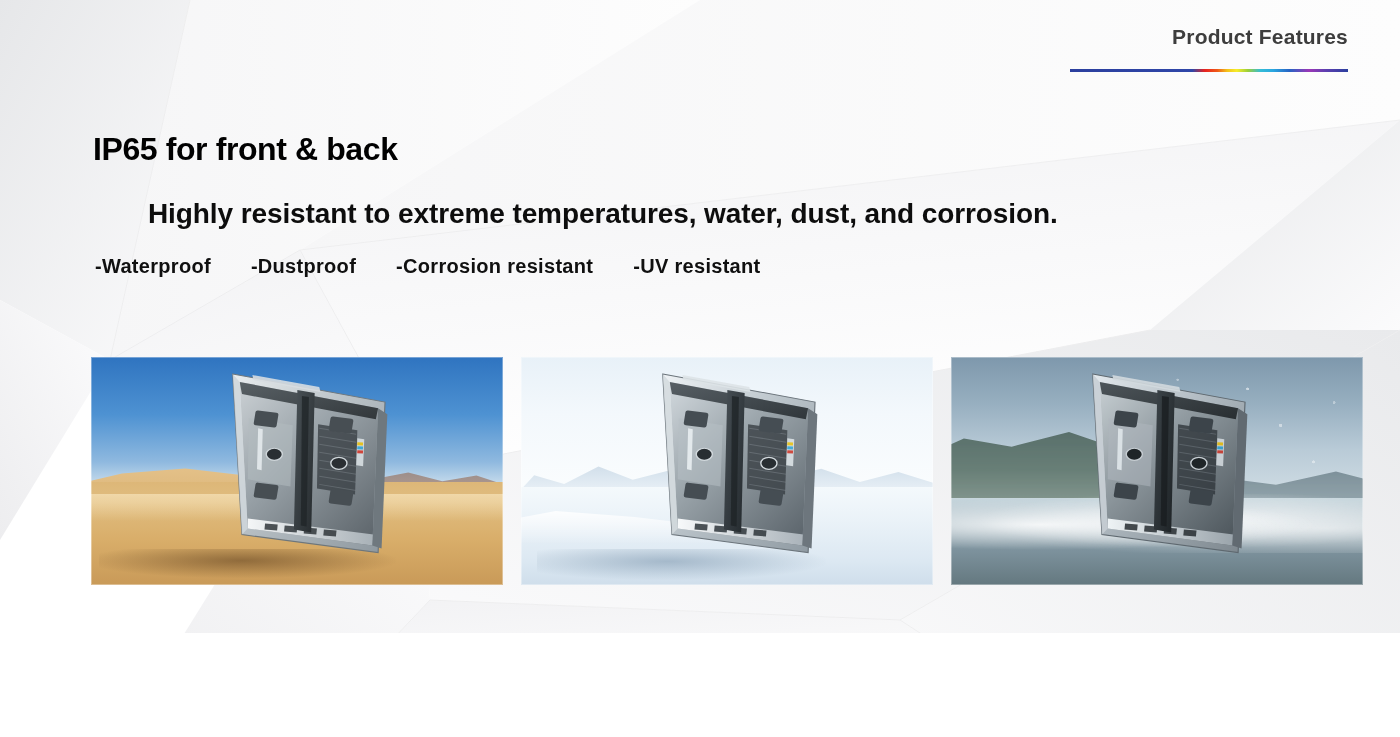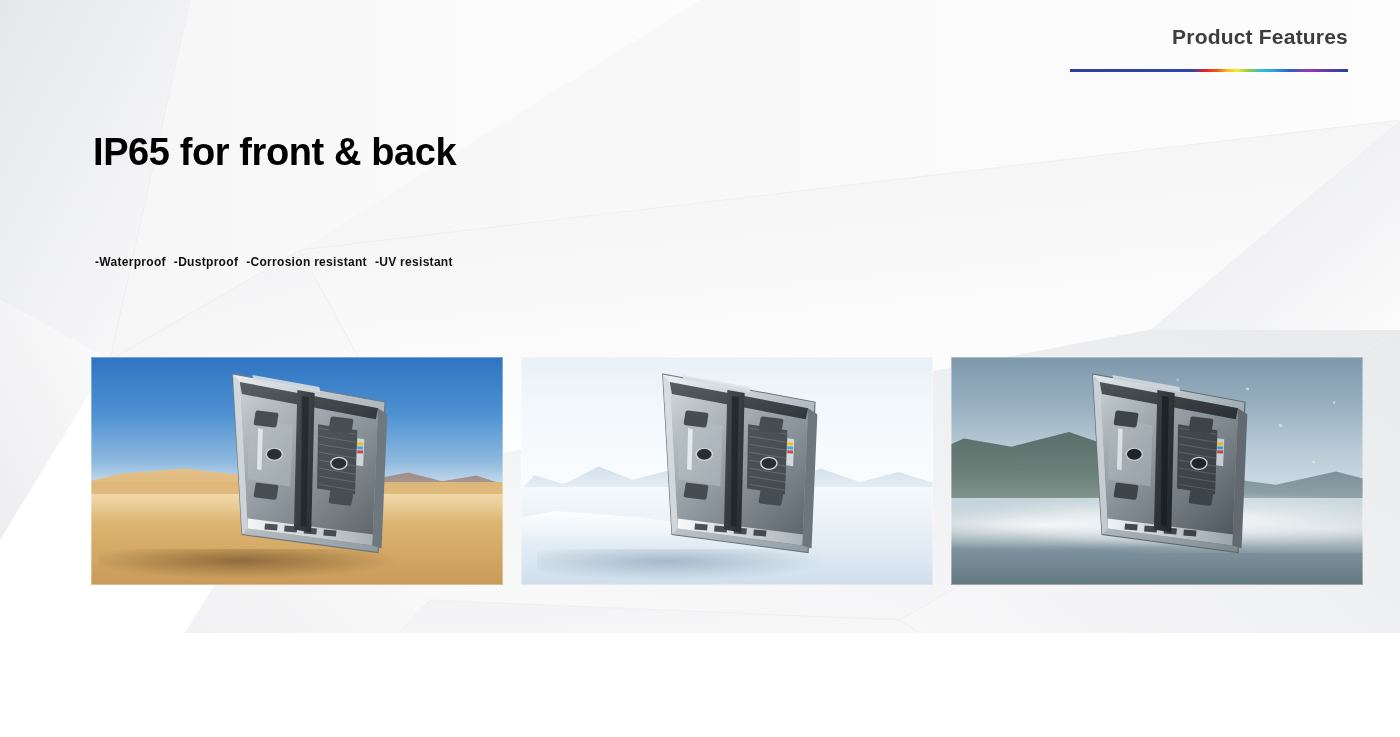--- a/index.html
+++ b/index.html
@@ -65,21 +65,21 @@
         #9b37b7 86%,
         #5e3fb0 92%,
         #2b3f9e 100%);
   }
 
   
   .headline {
     position: absolute;
     left: 93px;
     top: 131px;
-    font-size: 38px;
+    font-size: 32px;
     font-weight: bold;
     color: #010101;
     letter-spacing: -0.4px;
     white-space: nowrap;
   }
   .subhead {
     position: absolute;
     left: 148px;
     top: 198px;
     font-size: 28px;
@@ -90,26 +90,26 @@
   }
   .bullet-row {
     position: absolute;
     left: 95px;
     top: 255px;
     display: flex;
     align-items: baseline;
     white-space: nowrap;
   }
   .bullet-item {
-    font-size: 12px;
+    font-size: 20px;
     font-weight: bold;
     color: #101010;
     letter-spacing: 0.3px;
   }
-  .bullet-item + .bullet-item { margin-left: 8px; }
+  .bullet-item + .bullet-item { margin-left: 40px; }
 
   
   .photo {
     position: absolute;
     top: 357px;
     width: 412px;
     height: 228px;
     overflow: hidden;
     background: #c9d6e2;
   }
@@ -288,20 +288,21 @@
     </g>
   </svg>
 
   <div class="header-block">
     <div class="header-title">Product Features</div>
     <div class="header-rule"></div>
   </div>
 
   <div class="headline">IP65 for front &amp; back</div>
 
+  <div class="subhead">Highly resistant to extreme temperatures, water, dust, and corrosion.</div>
 
   <div class="bullet-row">
     <span class="bullet-item">-Waterproof</span>
     <span class="bullet-item">-Dustproof</span>
     <span class="bullet-item">-Corrosion resistant</span>
     <span class="bullet-item">-UV resistant</span>
   </div>
 
   <div class="photo p1">
     <div class="scene">

